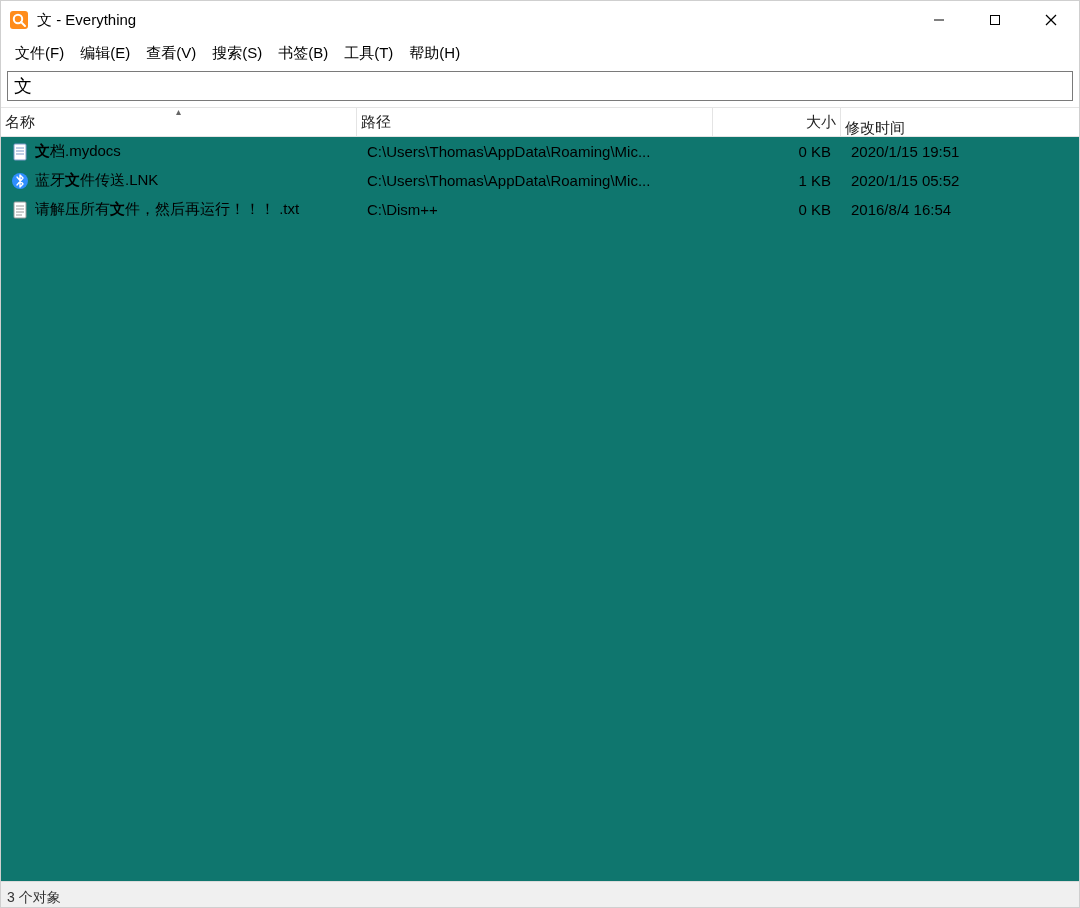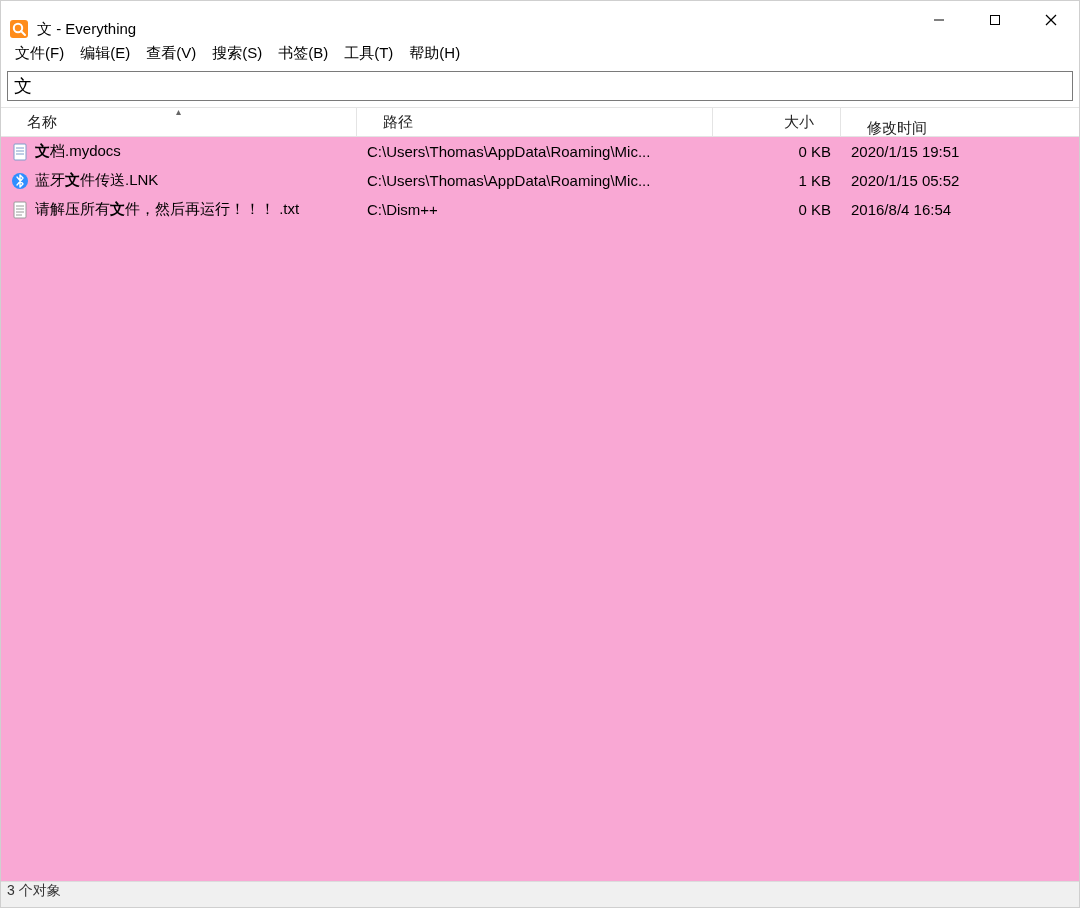--- a/index.html
+++ b/index.html
@@ -15,21 +15,21 @@
   .window {
     width: 1080px; height: 908px;
     display: flex; flex-direction: column;
     border: 1px solid #cfcfcf;
     background: #fff;
   }
 
   
   .titlebar {
     height: 38px;
-    display: flex; align-items: flex-end;
+    display: flex; align-items: center;
     padding-left: 8px;
     font-size: 15px;
     color: #000;
   }
   .titlebar .app-icon {
     width: 20px; height: 20px; margin-right: 8px;
     flex: 0 0 auto;
   }
   .titlebar .title-text { flex: 0 0 auto; }
   .titlebar .spacer { flex: 1 1 auto; }
@@ -72,41 +72,41 @@
     display: flex;
     height: 30px;
     border-top: 1px solid #e4e4e4;
     border-bottom: 1px solid #e4e4e4;
     font-size: 15px;
     color: #222;
     user-select: none;
   }
   .hcell {
     display: flex; align-items: center;
-    padding: 0 26px;
+    padding: 0 4px;
     border-right: 1px solid #e4e4e4;
     position: relative;
   }
   .hcell:last-child { border-right: none; }
   .col-name  { width: 356px; }
   .col-path  { width: 356px; flex: 0 0 356px; }
   .col-size  { width: 128px;  justify-content: flex-end; }
   .col-date  { flex: 1 1 auto; margin-top: 12px; }
   .sort-indicator {
     position: absolute;
     top: -2px; left: 50%; transform: translateX(-50%);
     font-size: 10px;
     color: #666;
   }
 
   
   .filelist {
     flex: 1 1 auto;
     overflow: auto;
-    background: #f9a8d4;
+    background: #0f766e;
   }
   .row {
     display: flex;
     height: 29px;
     align-items: center;
     font-size: 15px;
   }
   .cell {
     padding: 0 10px;
     overflow: hidden; text-overflow: ellipsis; white-space: nowrap;
@@ -118,21 +118,21 @@
   .sizecell { width: 128px; justify-content: flex-end; }
   .datecell { flex: 1 1 auto; text-align: center; }
 
   .bold { font-weight: 700; }
 
   
   .statusbar {
     height: 26px;
     border-top: 1px solid #dcdcdc;
     background: #f0f0f0;
-    display: flex; align-items: flex-start;
+    display: flex; align-items: flex-end;
     padding: 0 6px;
     font-size: 14px;
     color: #333;
   }
 </style>
 </head>
 <body>
 
 <div class="window">
 

